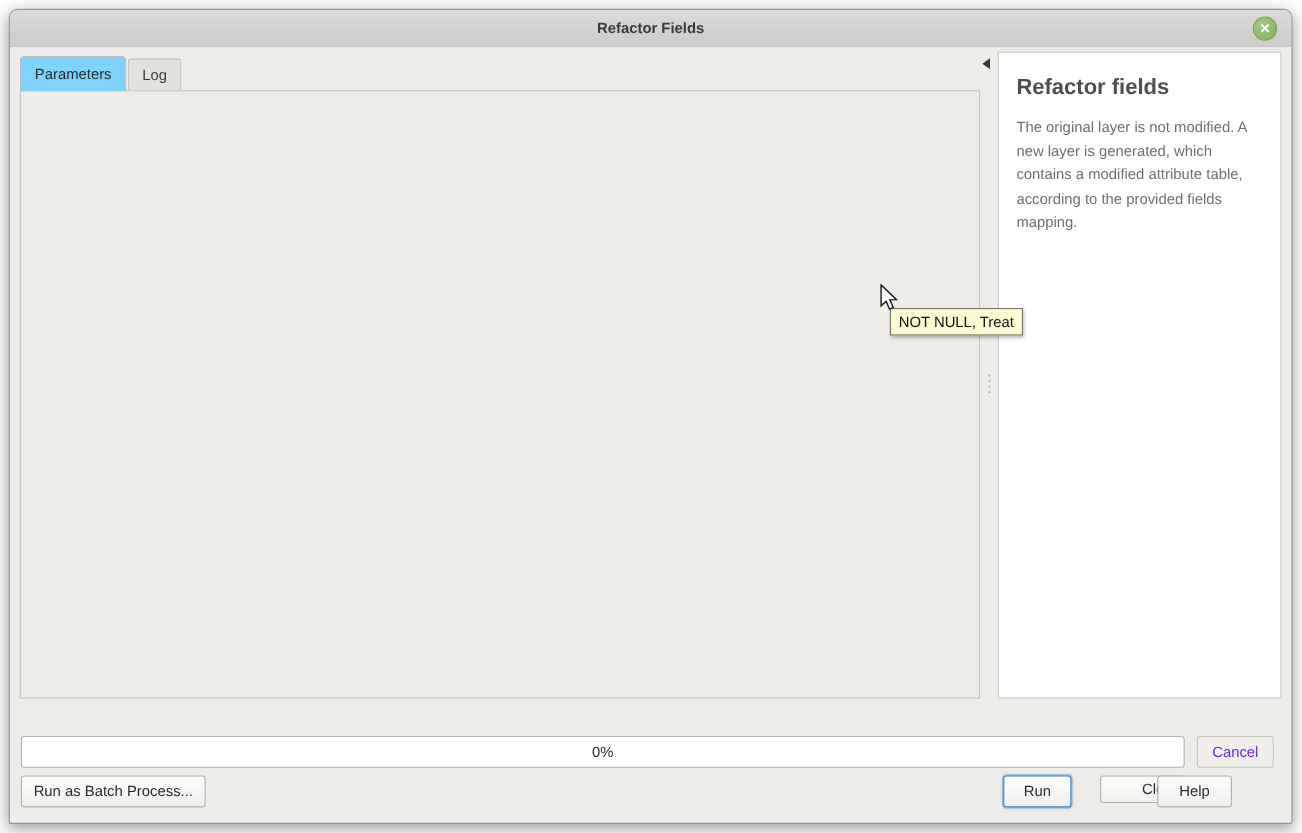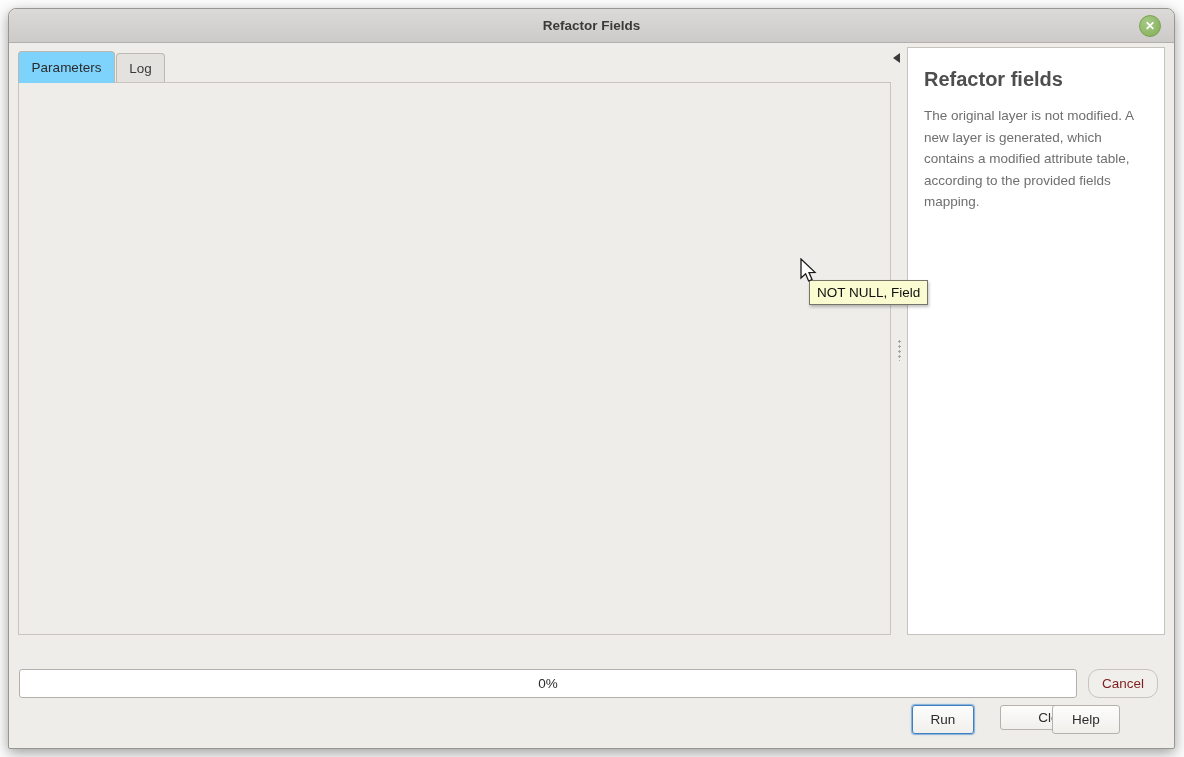--- a/index.html
+++ b/index.html
@@ -55,21 +55,21 @@
 
   .field-frame { background:#ffffff; border:1px solid #b5b2ac; border-radius:3px; position:absolute; }
   .combo { display:flex; align-items:center; padding:0 8px; gap:7px; cursor:pointer; }
   .combo .arrow { margin-left:auto; color:#4a4a4a; font-size:10px; }
   .btn {
     background: linear-gradient(#fdfdfc, #f0efec);
     border: 1px solid #b5b2ac; border-radius: 3px;
     display:flex; align-items:center; justify-content:center;
     font-size:13.5px; color:#2c2c2c; cursor:pointer; position:absolute;
   }
-  .btn.disabled { color:#7f1d1d; border-color:#c8c5bf; background:#f0efec; cursor:default;border-radius:11px; }
+  .btn.disabled { color:#6d28d9; border-color:#c8c5bf; background:#f0efec; cursor:default; }
   .btn.primary { border:1px solid #3d7fc1; box-shadow: 0 0 0 1px rgba(90,150,210,.55), 0 0 3px rgba(90,150,210,.6); }
 
   
   .ftable {
     position:absolute; left:14px; top:208px; width:830px; height:281px;
     border:1px solid #bab7b1; background:#ffffff; overflow:hidden;
   }
   .thead { display:flex; height:24px; background:#eeece8; border-bottom:1px solid #c3c0ba; }
   .th {
     font-size:13.5px; color:#222; display:flex; align-items:center; justify-content:center;
@@ -489,25 +489,26 @@
     <div>
         <p>The original layer is not modified. A new layer is generated, which contains a modified attribute table, according to the provided fields mapping.</p>
       </div>
   </div>
 
   <div class="progress">
     <span>0%</span>
   </div>
   <button class="btn disabled" style="left:1079px; top:660px; width:70px; height:29px;">Cancel</button>
 
+  <button class="btn" style="left:10px; top:696px; width:168px; height:29px;">Run as Batch Process...</button>
   <button class="btn primary" style="left:903px; top:696px; width:62px; height:29px;">Run</button>
   <button class="btn" style="left:991px; top:696px; width:76px; height:25px;padding-left:35px;">Close</button>
   <button class="btn" style="left:1043px; top:696px; width:68px; height:29px;">Help</button>
 
   <div class="tooltip">
-    <span>NOT NULL, Field</span>
+    <span>NOT NULL, Treat</span>
   </div>
 
   <svg class="cursor" width="20" height="26" viewBox="0 0 20 26">
     <path d="M3 1 L3 20 L7.6 15.8 L10.6 23 L14 21.5 L11 14.6 L17 14.4 Z" fill="#ffffff" stroke="#1a1a1a" stroke-width="1.3"></path>
   </svg>
 
 </div>
 
 </body></html>

